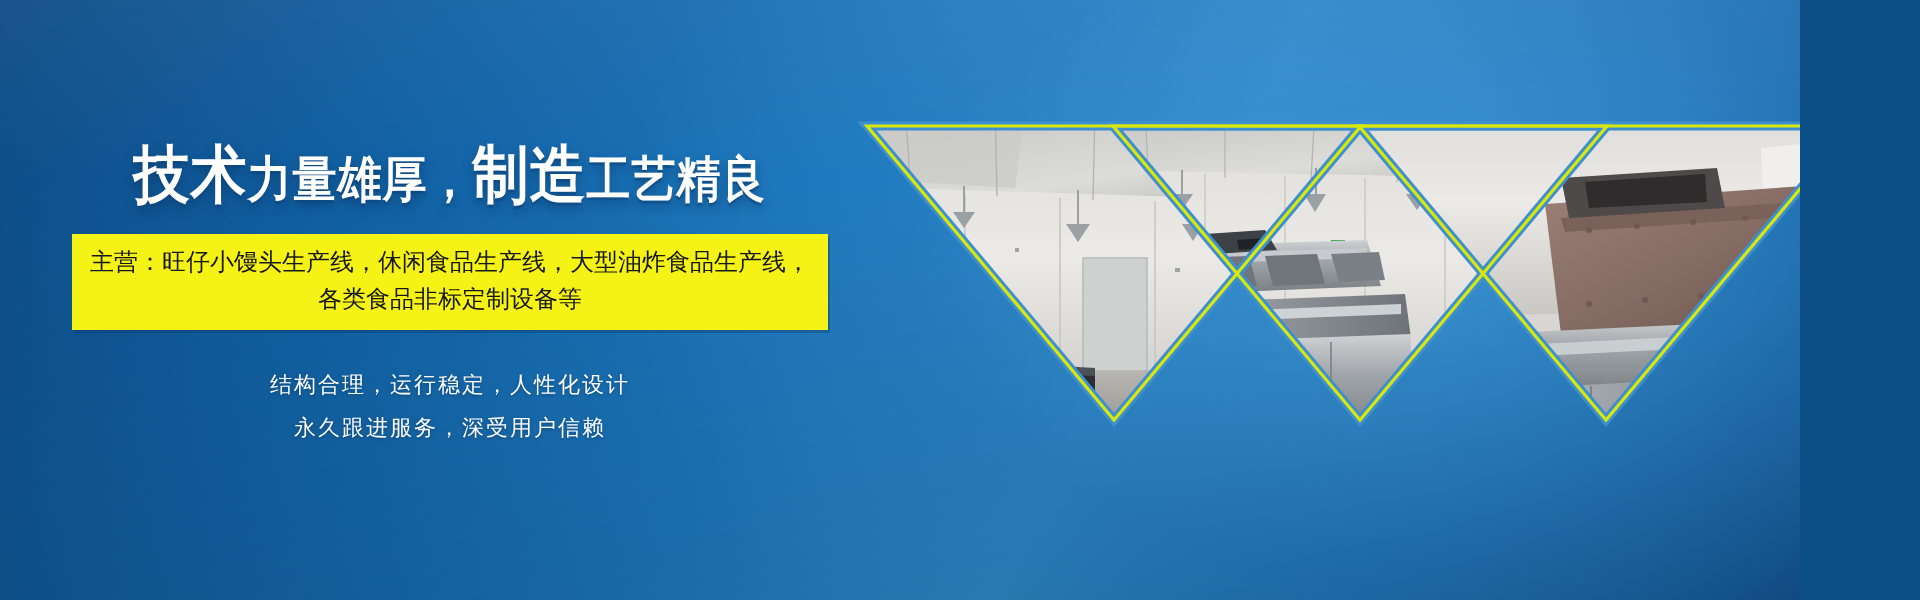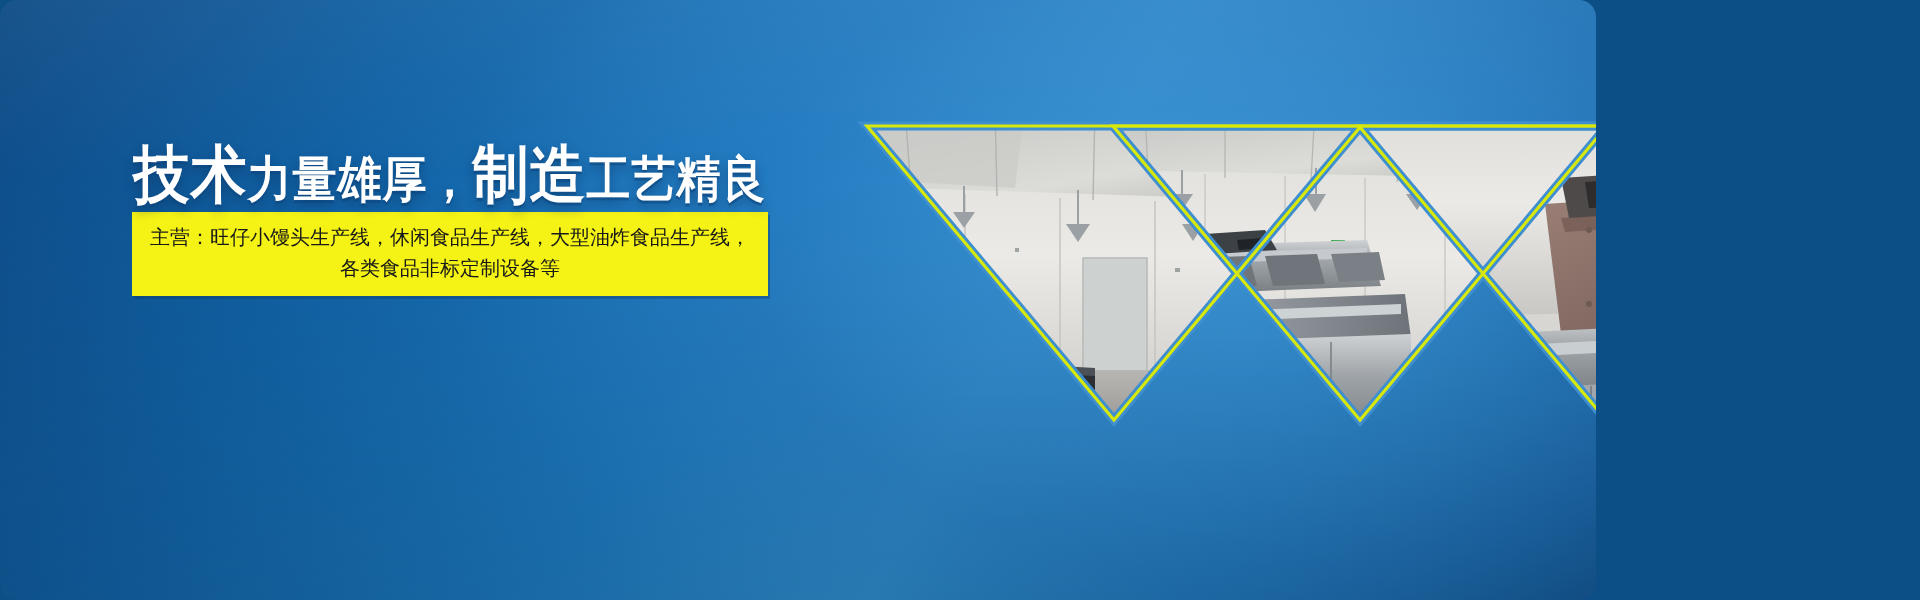--- a/index.html
+++ b/index.html
@@ -7,27 +7,26 @@
     margin: 0;
     padding: 0;
     background: #0b4f86;
   }
   body {
     font-family: "DejaVu Sans", "Liberation Sans", sans-serif;
   }
 
   .banner {
     position: relative;
-    width: 1596px;
+    width: 1800px;
     height: 600px;
     overflow: hidden;
     background:
       radial-gradient(ellipse 1100px 700px at 78% 42%, rgba(60,150,215,0.95) 0%, rgba(40,125,195,0.55) 45%, rgba(20,85,155,0.0) 72%),
       linear-gradient(118deg, #0d4a85 0%, #1161a4 22%, #1c78bd 45%, #2f8dcb 62%, #1a6eb0 80%, #0c4882 100%);
-    border-radius: 17px;
   }
   .banner::after {
     content: "";
     position: absolute;
     inset: 0;
     background: linear-gradient(180deg, rgba(255,255,255,0.05) 0%, rgba(0,0,0,0.0) 30%, rgba(0,0,0,0.12) 100%);
     pointer-events: none;
   }
 
   
@@ -53,23 +52,24 @@
     transform: scaleY(1.12);
     transform-origin: center bottom;
     margin: 0 0 6px 0;
     font-family: "DejaVu Sans", "Liberation Sans", sans-serif;
   }
   .headline .lg { font-size: 56px; }
   .headline .sm { font-size: 44px; }
 
   .highlight {
     display: inline-block;
+    margin-top: 22px;
     background: #f5f215;
     color: #17181a;
-    font-size: 20px;
+    font-size: 24px;
     line-height: 1.55;
     padding: 10px 18px 12px 18px;
     box-shadow: 2px 3px 0 rgba(10,55,100,0.35);
   }
   .highlight .line { white-space: nowrap; display: block; }
   .highlight .line.second { }
 
   .taglines {
     margin-top: 34px;
     color: #ffffff;
@@ -100,20 +100,24 @@
 
     <div class="headline">
       <span class="lg">技术</span><span class="sm">力量雄厚，</span><span class="lg">制造</span><span class="sm">工艺精良</span>
     </div>
 
     <div class="highlight">
       <span class="line first">主营：旺仔小馒头生产线，休闲食品生产线，大型油炸食品生产线，</span>
       <span class="line second">各类食品非标定制设备等</span>
     </div>
 
+    <div class="taglines">
+      <span class="tag">结构合理，运行稳定，人性化设计</span>
+      <span class="tag">永久跟进服务，深受用户信赖</span>
+    </div>
 
   </div>
 
   <div class="gallery">
     <svg viewBox="0 0 1020 330" preserveAspectRatio="none">
       <defs>
 
         <clipPath id="clipA">
             <polygon points="22,18 516,18 269,312"></polygon>
           </clipPath>

